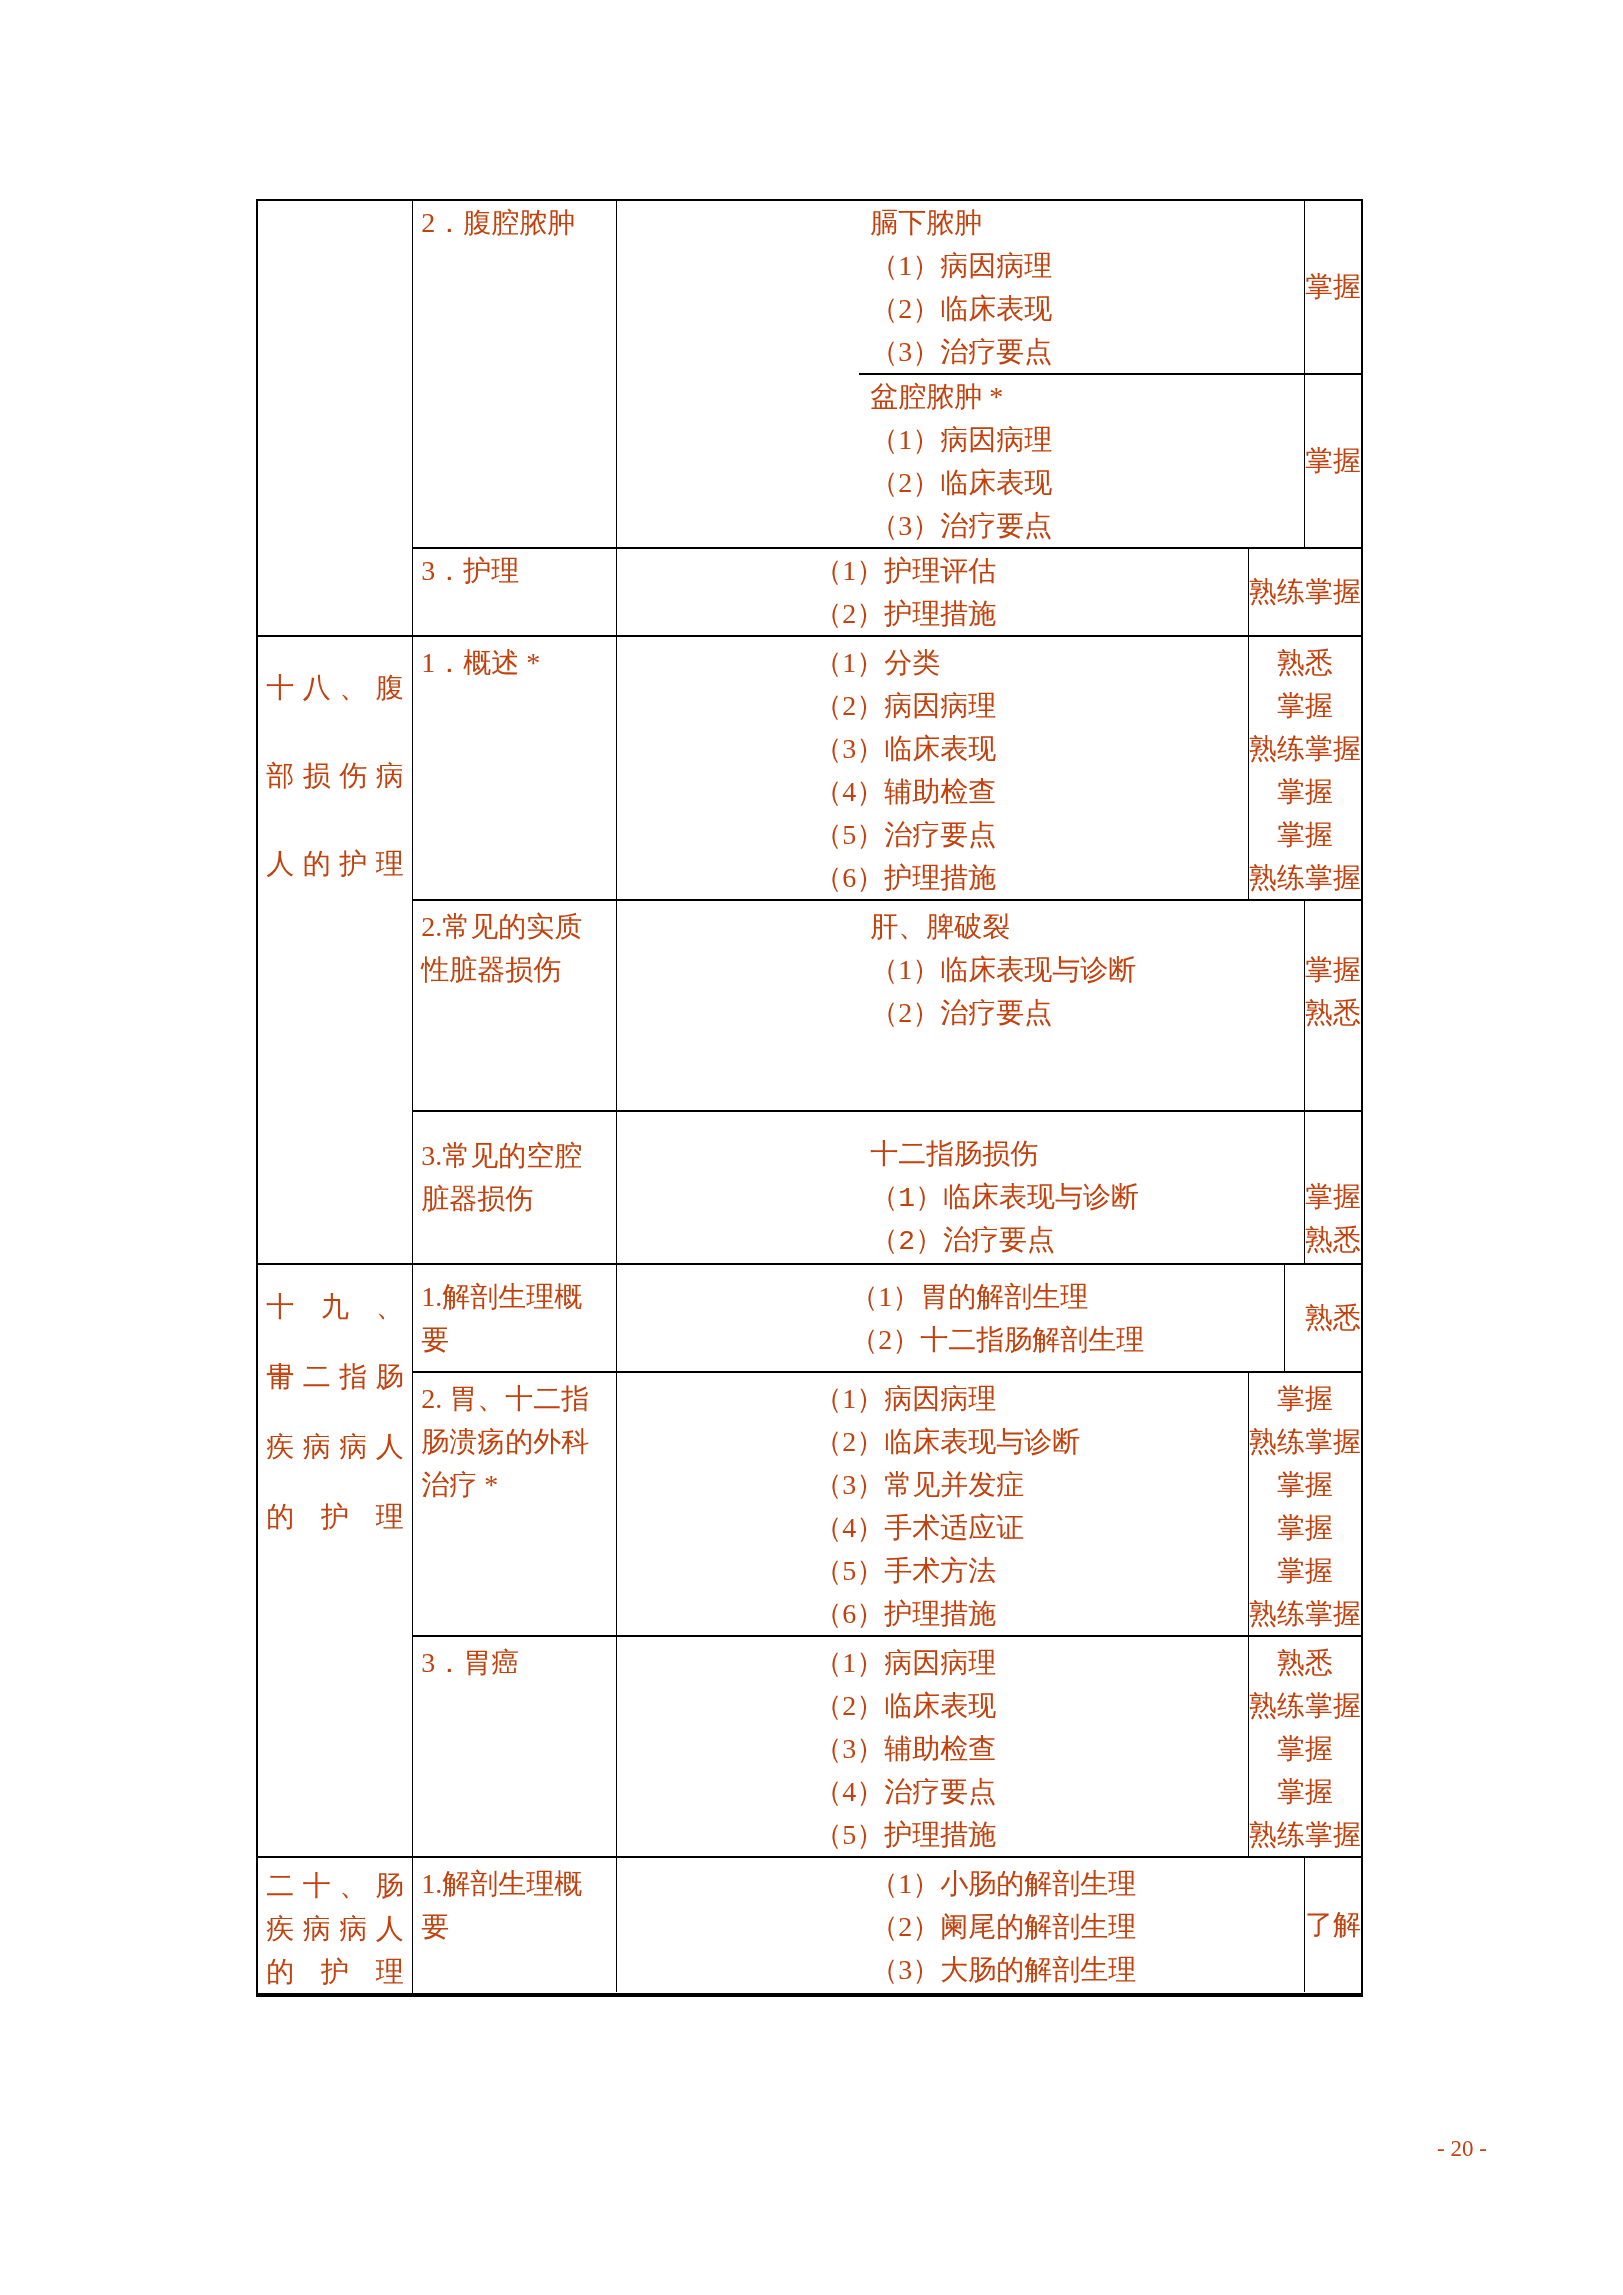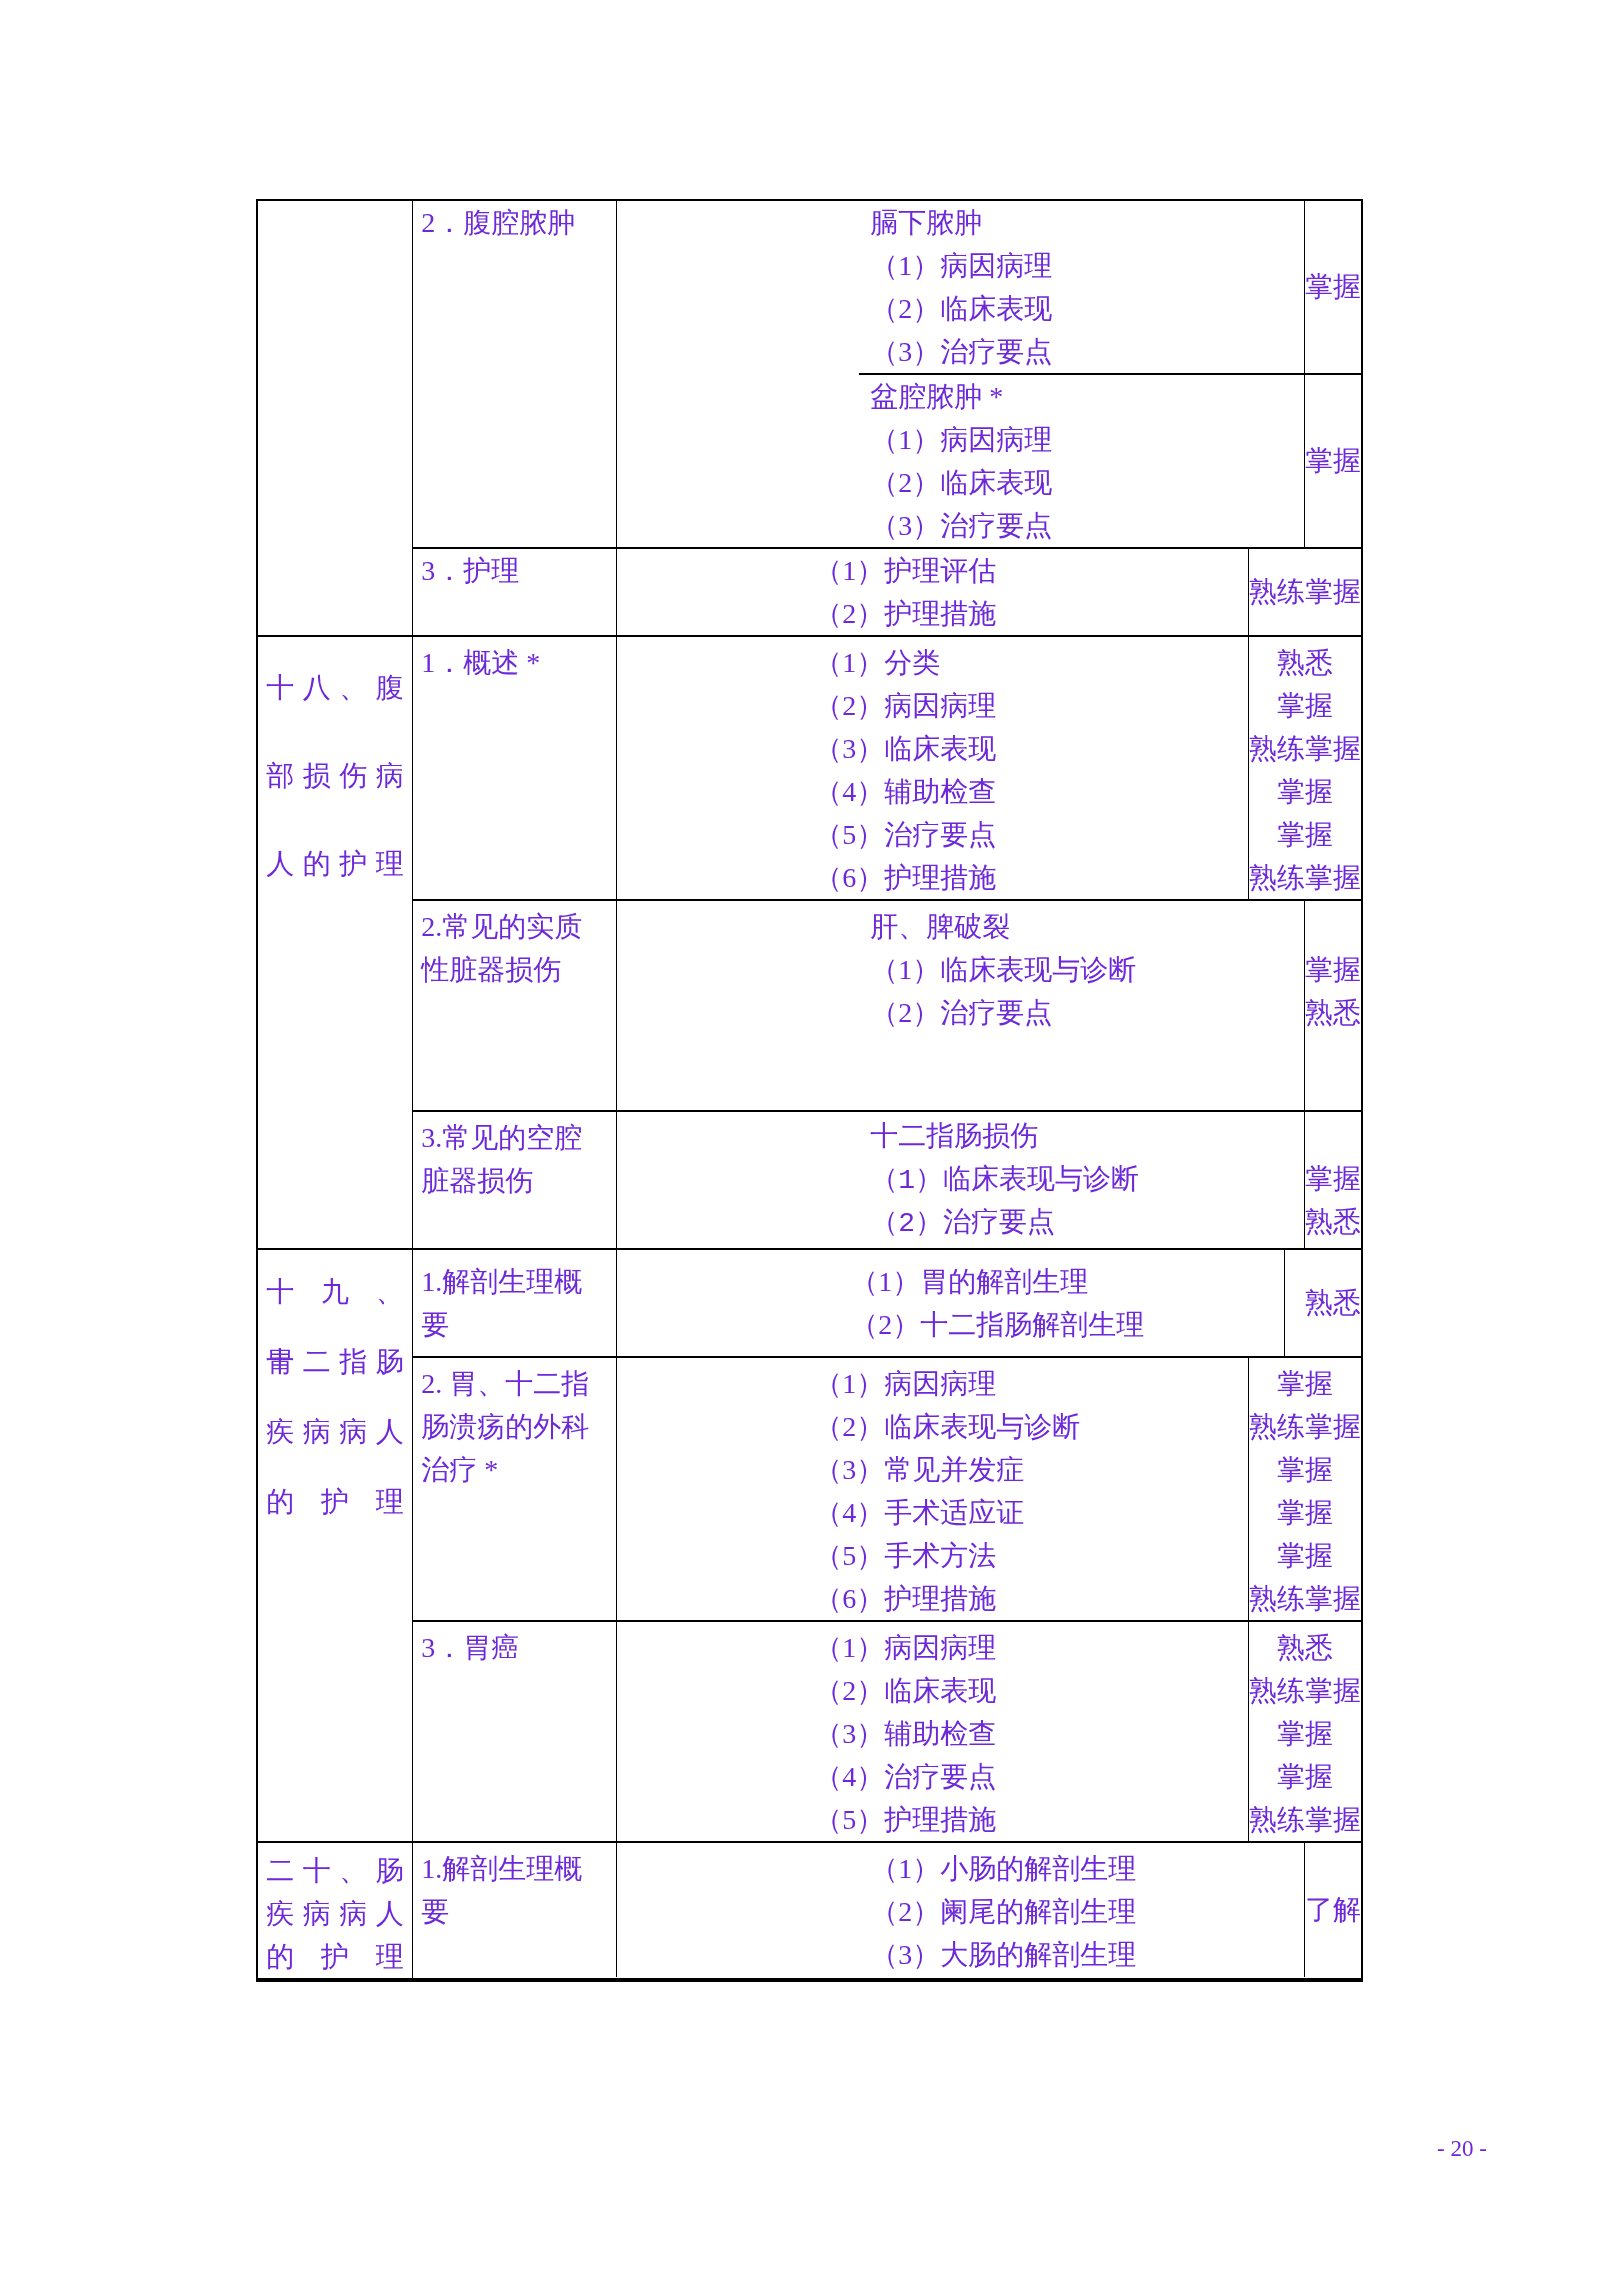--- a/index.html
+++ b/index.html
@@ -2,21 +2,21 @@
 <html style="font-size:8.2px"><head>
 <meta charset="utf-8">
 <style>
   * { box-sizing: border-box; margin: 0; padding: 0; }
   html, body { background: #ffffff; }
   .page {
     position: relative;
     width: 1623px;
     height: 2295px;
     background: #ffffff;
-    color: #6d28d9;
+    color: #c2410c;
     font-family: "Liberation Serif", "DejaVu Serif", serif;
     font-size: 28px;
     overflow: hidden;
   }
   .doc-table {
     position: absolute;
     left: 256px;
     top: 199px;
     width: 1107px;
     border: 2.6px solid #000;
@@ -63,21 +63,21 @@
     text-align: center;
   }
   .level-center {
     display: flex;
     align-items: center;
     justify-content: center;
   }
   .line { height: 43px; line-height: 43px; white-space: nowrap; }
   .level .line { text-align: center; }
   .pad8  { padding-top: 4.1px; }
-  .pad14 { padding-top: 4px; }
+  .pad14 { padding-top: 22px; }
   .pad20 { padding-top: 10.2px; }
   .spacer { height: 76px; }
   .min-r5 { min-height: 204px; }
   .min-r6 { min-height: 136px; font-family: Liberation Mono, monospace; }
   .min-r7 { min-height: 106px; gap: 20px; }
   .min-r10 { min-height: 134px; }
   .page-number {
     position: absolute;
     left: 1380px;
     top: 2133px;

